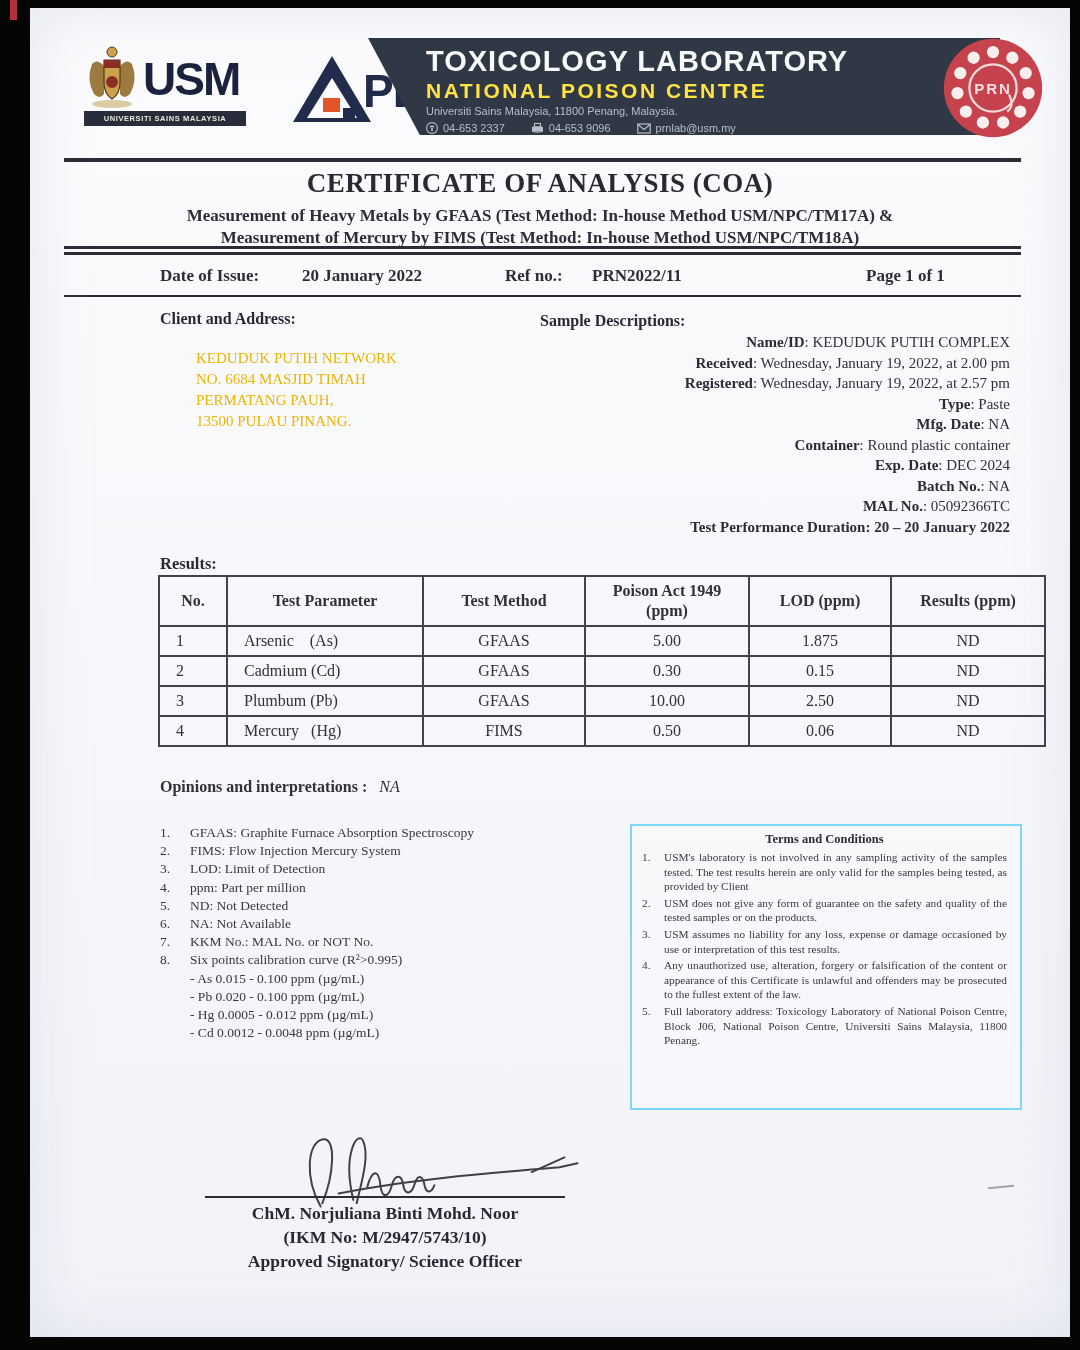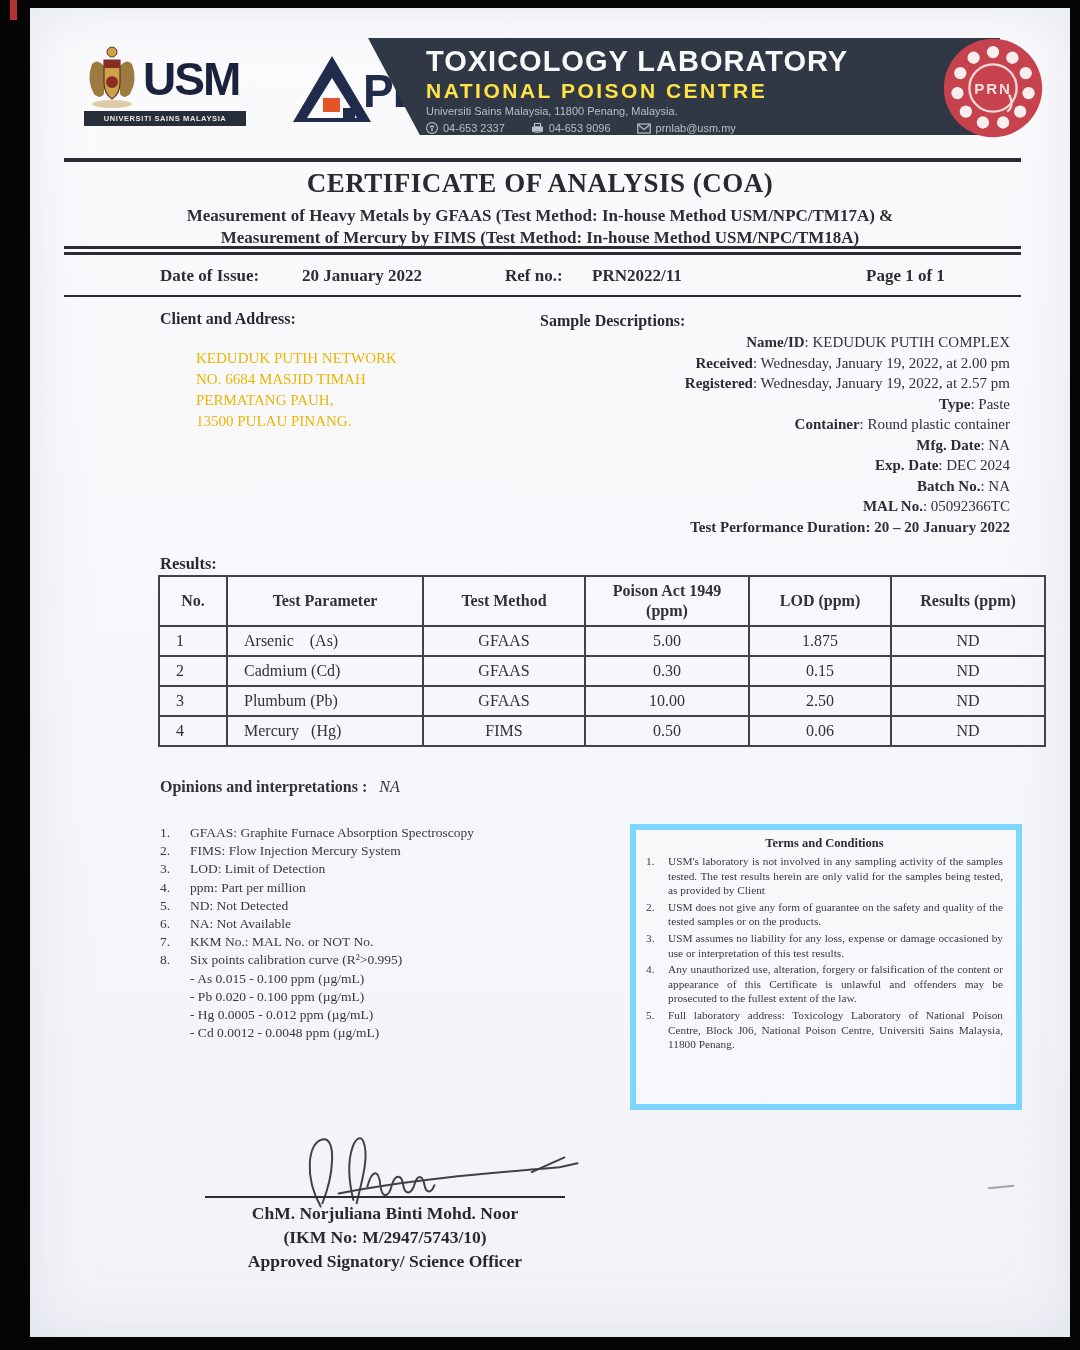--- a/index.html
+++ b/index.html
@@ -49,21 +49,21 @@
   .results th,.results td{border:2px solid #44444c;font-size:16px;color:#333339;}
   .results th{font-weight:bold;padding:4px 6px;line-height:20px;}
   .results td{padding:5px 6px;text-align:center;}
   .results td.no{text-align:left;padding-left:16px;}
   .results td.param{text-align:left;padding-left:16px;white-space:pre;}
   
   .note-row{display:flex;font-size:13.5px;line-height:18.2px;color:#3a3a42;}
   .note-num{width:30px;flex:none;}
   .cal{margin-left:30px;font-size:13.5px;line-height:18.2px;color:#3a3a42;}
   
-  .terms-box{left:630px;top:824px;width:392px;height:286px;border:6px solid #7dd3fc;box-sizing:border-box;
+  .terms-box{left:630px;top:824px;width:392px;height:286px;border:2px solid #7dd3fc;box-sizing:border-box;
              padding:6px 13px 4px 10px;background:rgba(255,255,255,.25);}
   .terms-title{text-align:center;font-size:12.5px;font-weight:bold;color:#2e2e36;margin-bottom:3px;}
   .term-row{display:flex;font-size:11.3px;line-height:14.6px;color:#3a3a42;margin-bottom:2px;}
   .term-num{width:22px;flex:none;}
   .term-text{text-align:justify;}
   
   .sig-line{left:205px;top:1196px;width:360px;height:2px;background:#2f2f36;}
   .sig-name{left:165px;width:440px;text-align:center;font-size:17.5px;font-weight:bold;color:#2b2b33;}
 </style>
 </head>
@@ -165,22 +165,22 @@
       <div class="body-text" style="line-height:21px;">PERMATANG PAUH,</div>
       <div class="body-text" style="line-height:21px;">13500 PULAU PINANG.</div>
     </div>
 
     <div class="abs" style="left:540px;top:312px;width:470px;">
       <div class="h-bold" style="margin-bottom:2px;">Sample Descriptions:</div>
       <div class="srow"><span class="slabel">Name/ID</span><span>: KEDUDUK PUTIH COMPLEX</span></div>
       <div class="srow"><span class="slabel">Received</span><span>: Wednesday, January 19, 2022, at 2.00 pm</span></div>
       <div class="srow"><span class="slabel">Registered</span><span>: Wednesday, January 19, 2022, at 2.57 pm</span></div>
       <div class="srow"><span class="slabel">Type</span><span>: Paste</span></div>
+      <div class="srow"><span class="slabel">Mfg. Date</span><span>: NA</span></div>
       <div class="srow"><span class="slabel">Container</span><span>: Round plastic container</span></div>
-      <div class="srow"><span class="slabel">Mfg. Date</span><span>: NA</span></div>
       <div class="srow"><span class="slabel">Exp. Date</span><span>: DEC 2024</span></div>
       <div class="srow"><span class="slabel">Batch No.</span><span>: NA</span></div>
       <div class="srow"><span class="slabel">MAL No.</span><span>: 05092366TC</span></div>
       <div class="srow"><span class="slabel" style="width:258px;">Test Performance Duration</span><span style="font-weight:bold;">: 20 – 20 January 2022</span></div>
     </div>
 
     <div class="abs h-bold" style="left:160px;top:554px;font-size:16.5px;">Results:</div>
     <table class="results abs" style="left:158px;top:575px;">
       <tbody>
           <tr>

